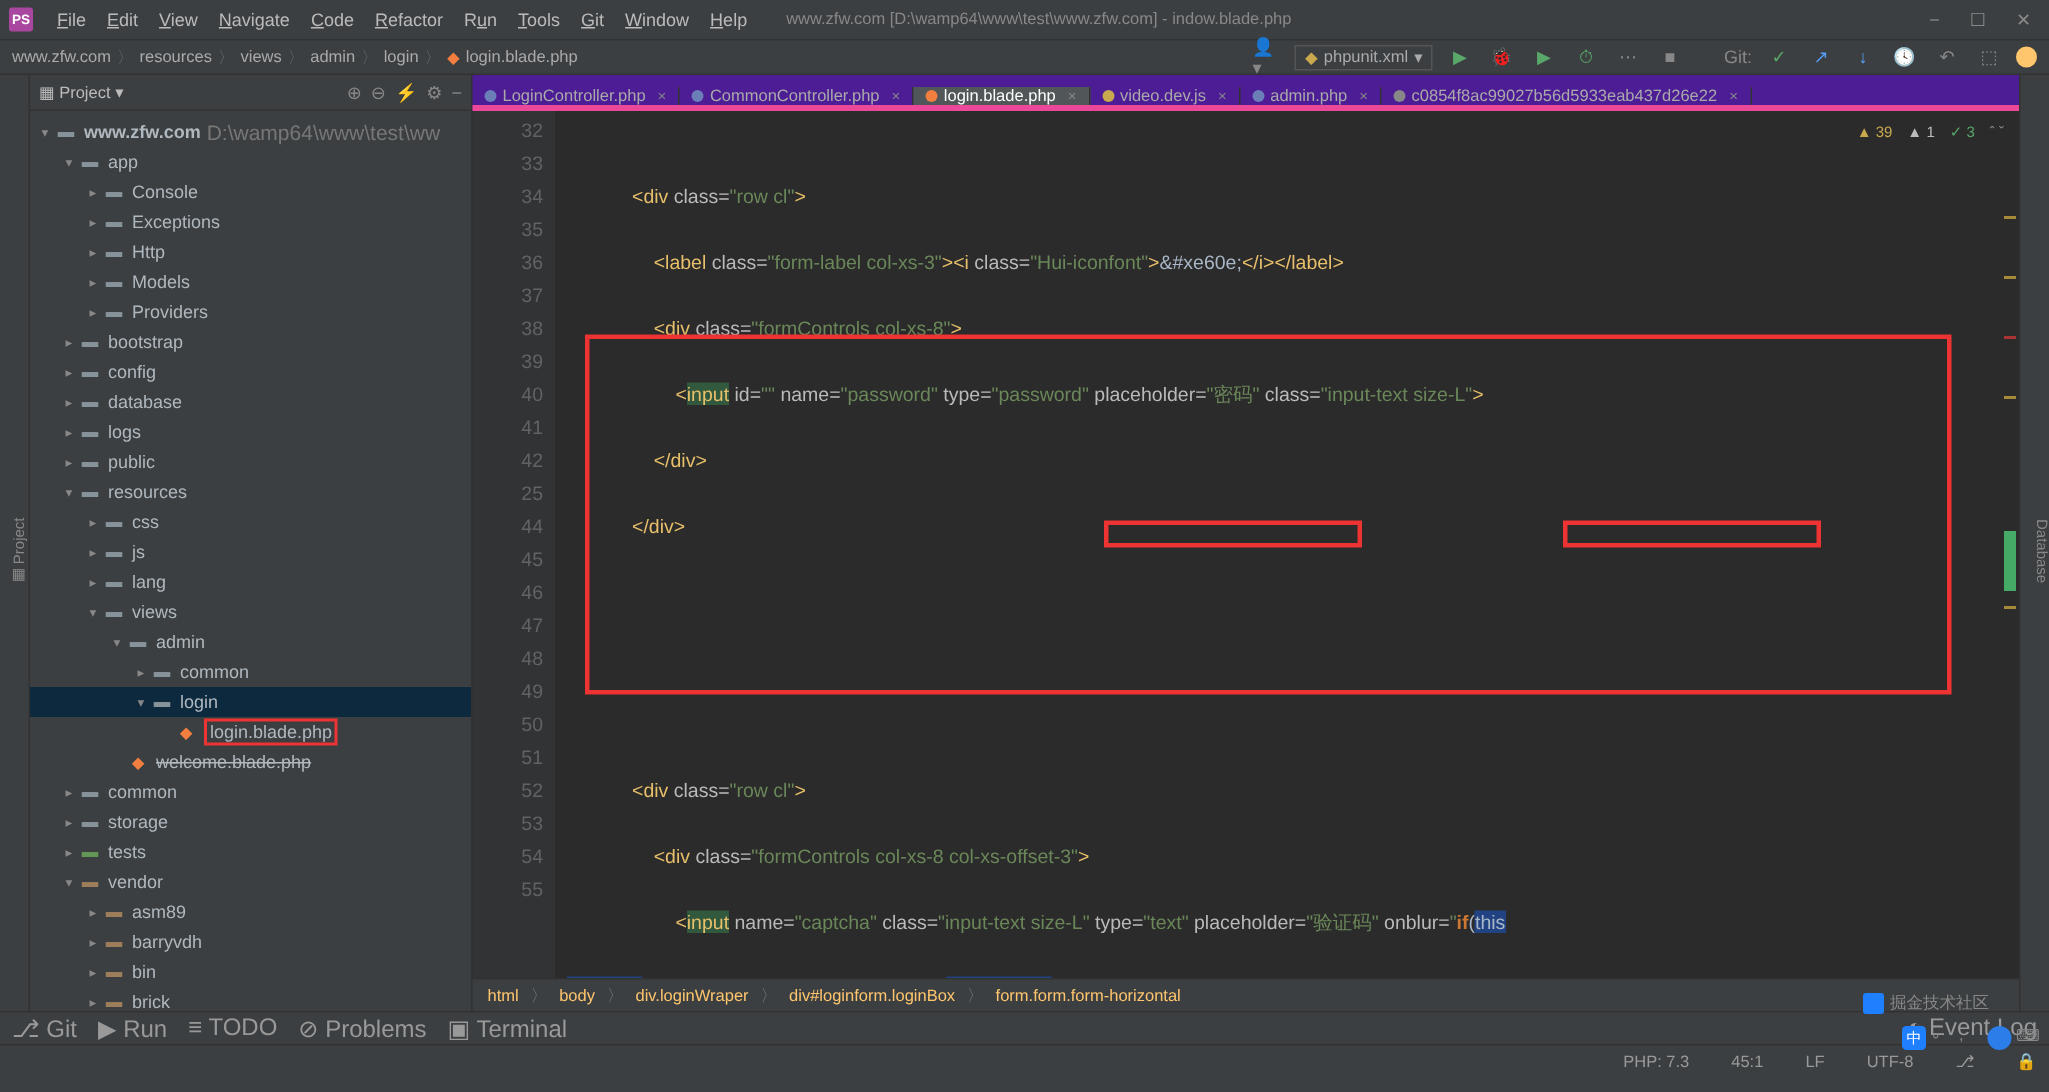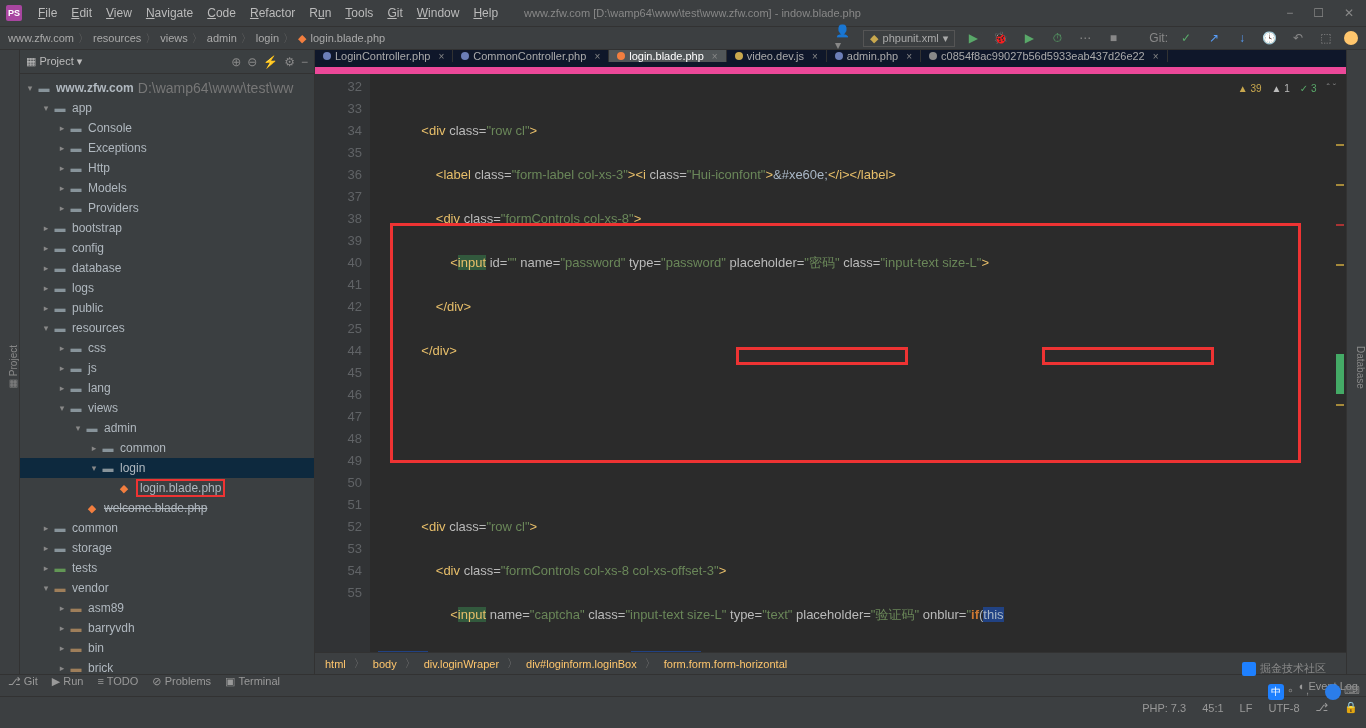--- a/index.html
+++ b/index.html
@@ -33,44 +33,44 @@
 .tree .fico { width: 16px; text-align: center; margin-right: 4px; font-size: 11px; }
 .tree .folder { color: #87939a; }
 .tree .folder.yellow { color: #9e7e5a; }
 .tree .folder.green { color: #629755; }
 .tree .label { color: #b0b8bf; }
 .tree .path { color: #777; font-size: 14px; margin-left: 4px; }
 .tree .node.selected { background: #0d293e; }
 .tree .node .redbox { border: 2px solid #e33; padding: 0 2px; }
 .tree .strike { text-decoration: line-through; }
 .editor-area { flex: 1; display: flex; flex-direction: column; background: #2b2b2b; }
-.tabs { height: 24px; background: #0f172a; display: flex; align-items: flex-start; border-bottom: 7px solid #ec4899; overflow: hidden; }
+.tabs { height: 24px; background: #4c1d95; display: flex; align-items: flex-end; border-bottom: 4px solid #ec4899; overflow: hidden; }
 .tab { display: flex; align-items: center; padding: 0 8px; border-right: 1px solid #323232; font-size: 11px; color: #aaa; gap: 4px; cursor:pointer; }
 .tab.active { background: #515658; color: #fff; }
 .tab .dot { width: 8px; height: 8px; border-radius: 50%; }
 .tab .close { color: #888; margin-left: 4px; font-size: 10px; }
 .editor { flex: 1; display: flex; position: relative; font-family: Consolas, monospace; font-size: 13px; line-height: 22px; overflow: hidden; justify-content: space-between; }
 .gutter { width: 55px; background: #313335; color: #606366; text-align: right; padding: 2px 8px 0 0; }
 .gutter div { height: 22px; }
 .code { flex: 1; padding: 2px 0 0 8px; white-space: pre; position: relative; color: #a9b7c6; }
 .code .line { height: 22px; }
 .t-tag { color: #e8bf6a; } .t-attr { color: #bababa; } .t-str { color: #6a8759; } .t-kw { color: #cc7832; font-weight: bold; } .t-hl { background: #32593d; } .t-hl2 { background: #214283; }
 .redframe { position: absolute; border: 3px solid #e33; pointer-events: none; }
 .rf1 { top: 149px; left: 20px; width: 911px; height: 240px; }
 .rf2 { top: 273px; left: 366px; width: 172px; height: 18px; }
 .rf3 { top: 273px; left: 672px; width: 172px; height: 18px; }
 .status-top { position: absolute; top: 4px; right: 10px; display: flex; gap: 10px; font-size: 10px; }
 .status-top .warn { color: #c9a84e; } .status-top .err { color: #bbb; } .status-top .ok { color: #59a869; }
 .crumb2 { height: 22px; background: #3c3f41; border-top: 1px solid #323232; display: flex; align-items: center; padding: 0 10px; font-size: 11px; color: #aaa; gap: 8px; }
 .crumb2 span { color: #777; }
 .crumb2 .c { color: #ffc66d; }
-.bottombar { height: 22px; background: #3c3f41; border-top: 1px solid #323232; display: flex; padding: 0 8px; font-size: 11px; color: #999; gap: 14px; }
+.bottombar { height: 22px; background: #3c3f41; border-top: 1px solid #323232; display: flex; align-items: center; padding: 0 8px; font-size: 16px; color: #999; gap: 14px; }
 .bottombar .right { margin-left: auto; display: flex; gap: 14px; align-items:center; }
 .statusbar { height: 22px; background: #3c3f41; border-top: 1px solid #323232; display: flex; align-items: center; padding: 0 8px; font-size: 11px; color: #999; }
-.statusbar .right { margin-left: auto; display: flex; gap: 16px; align-items: center; }
+.statusbar .right { margin-left: auto; display: flex; gap: 28px; align-items: center; }
 .lock { color: #888; }
 .watermark { position: absolute; right: 6px; bottom: 28px; color: #666; font-size: 11px; display:flex; align-items:center; gap:4px;}
 .scrollmark { position:absolute; right:2px; top:30px; width:10px; height:540px; }
 .scrollmark div { position:absolute; right:0; width:8px; height:2px; background:#a68a3a; }
 </style>
 </head>
 <body>
 
 <div class="titlebar">
   <div class="ps-icon">PS</div>

